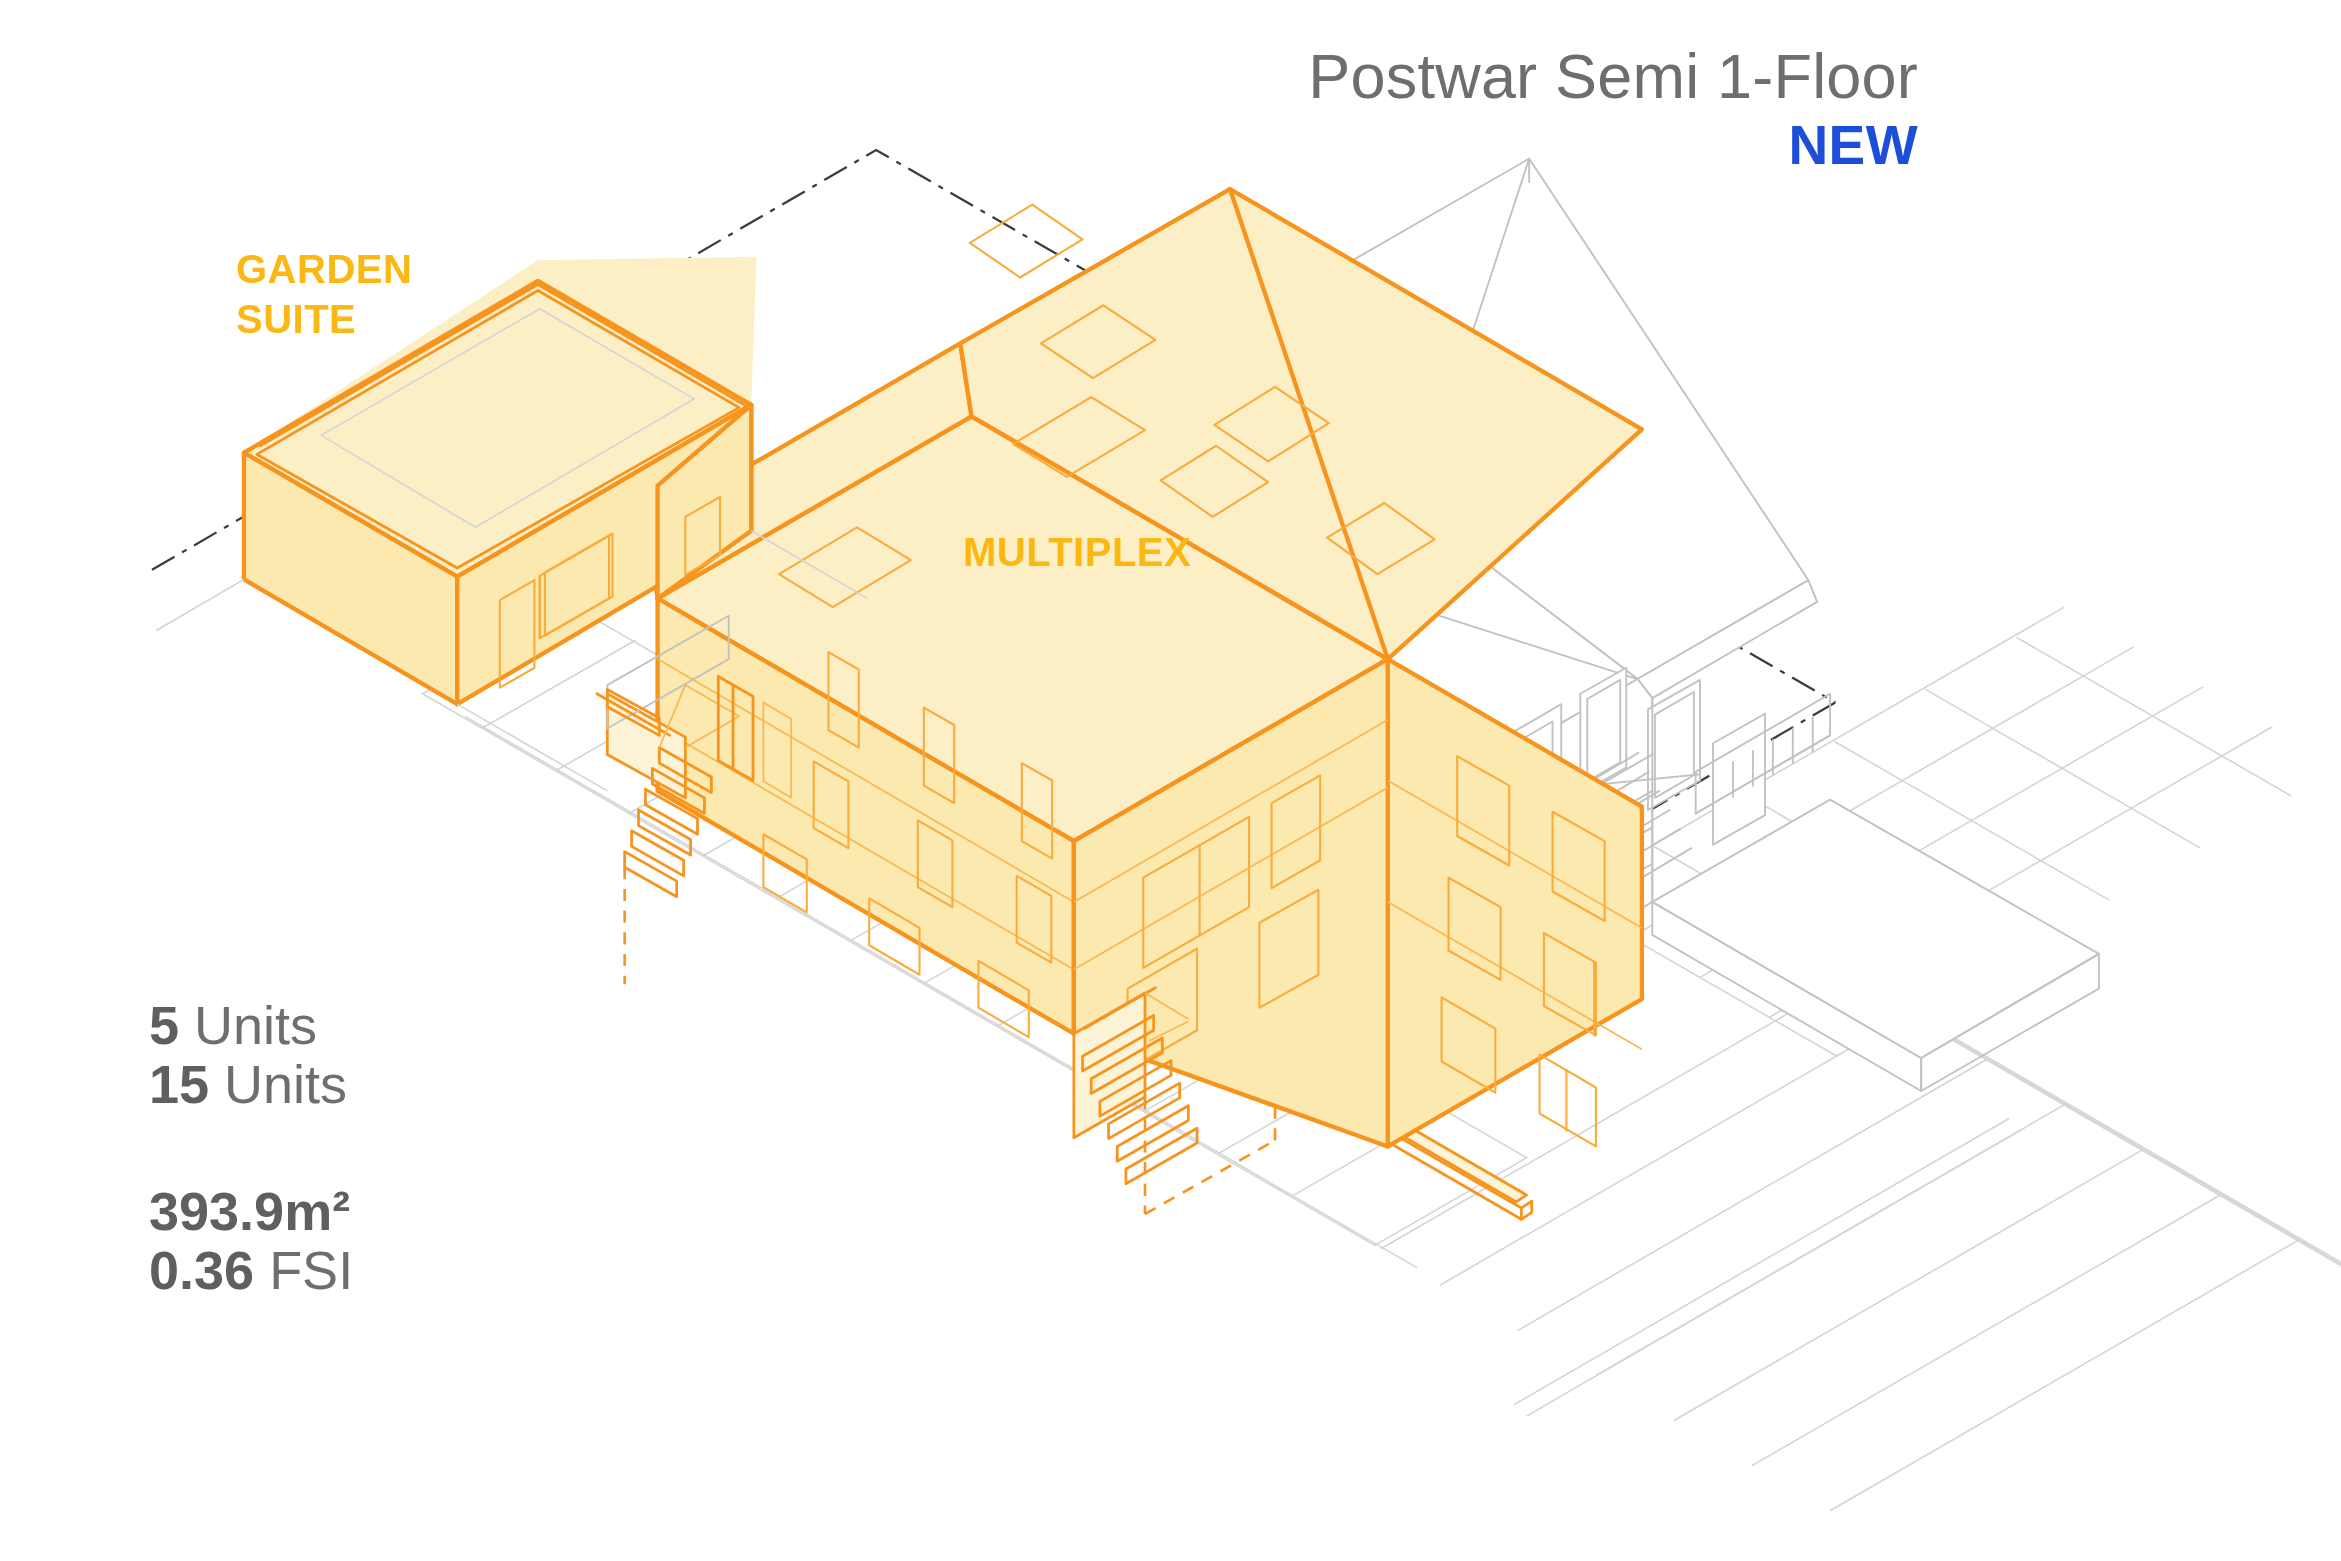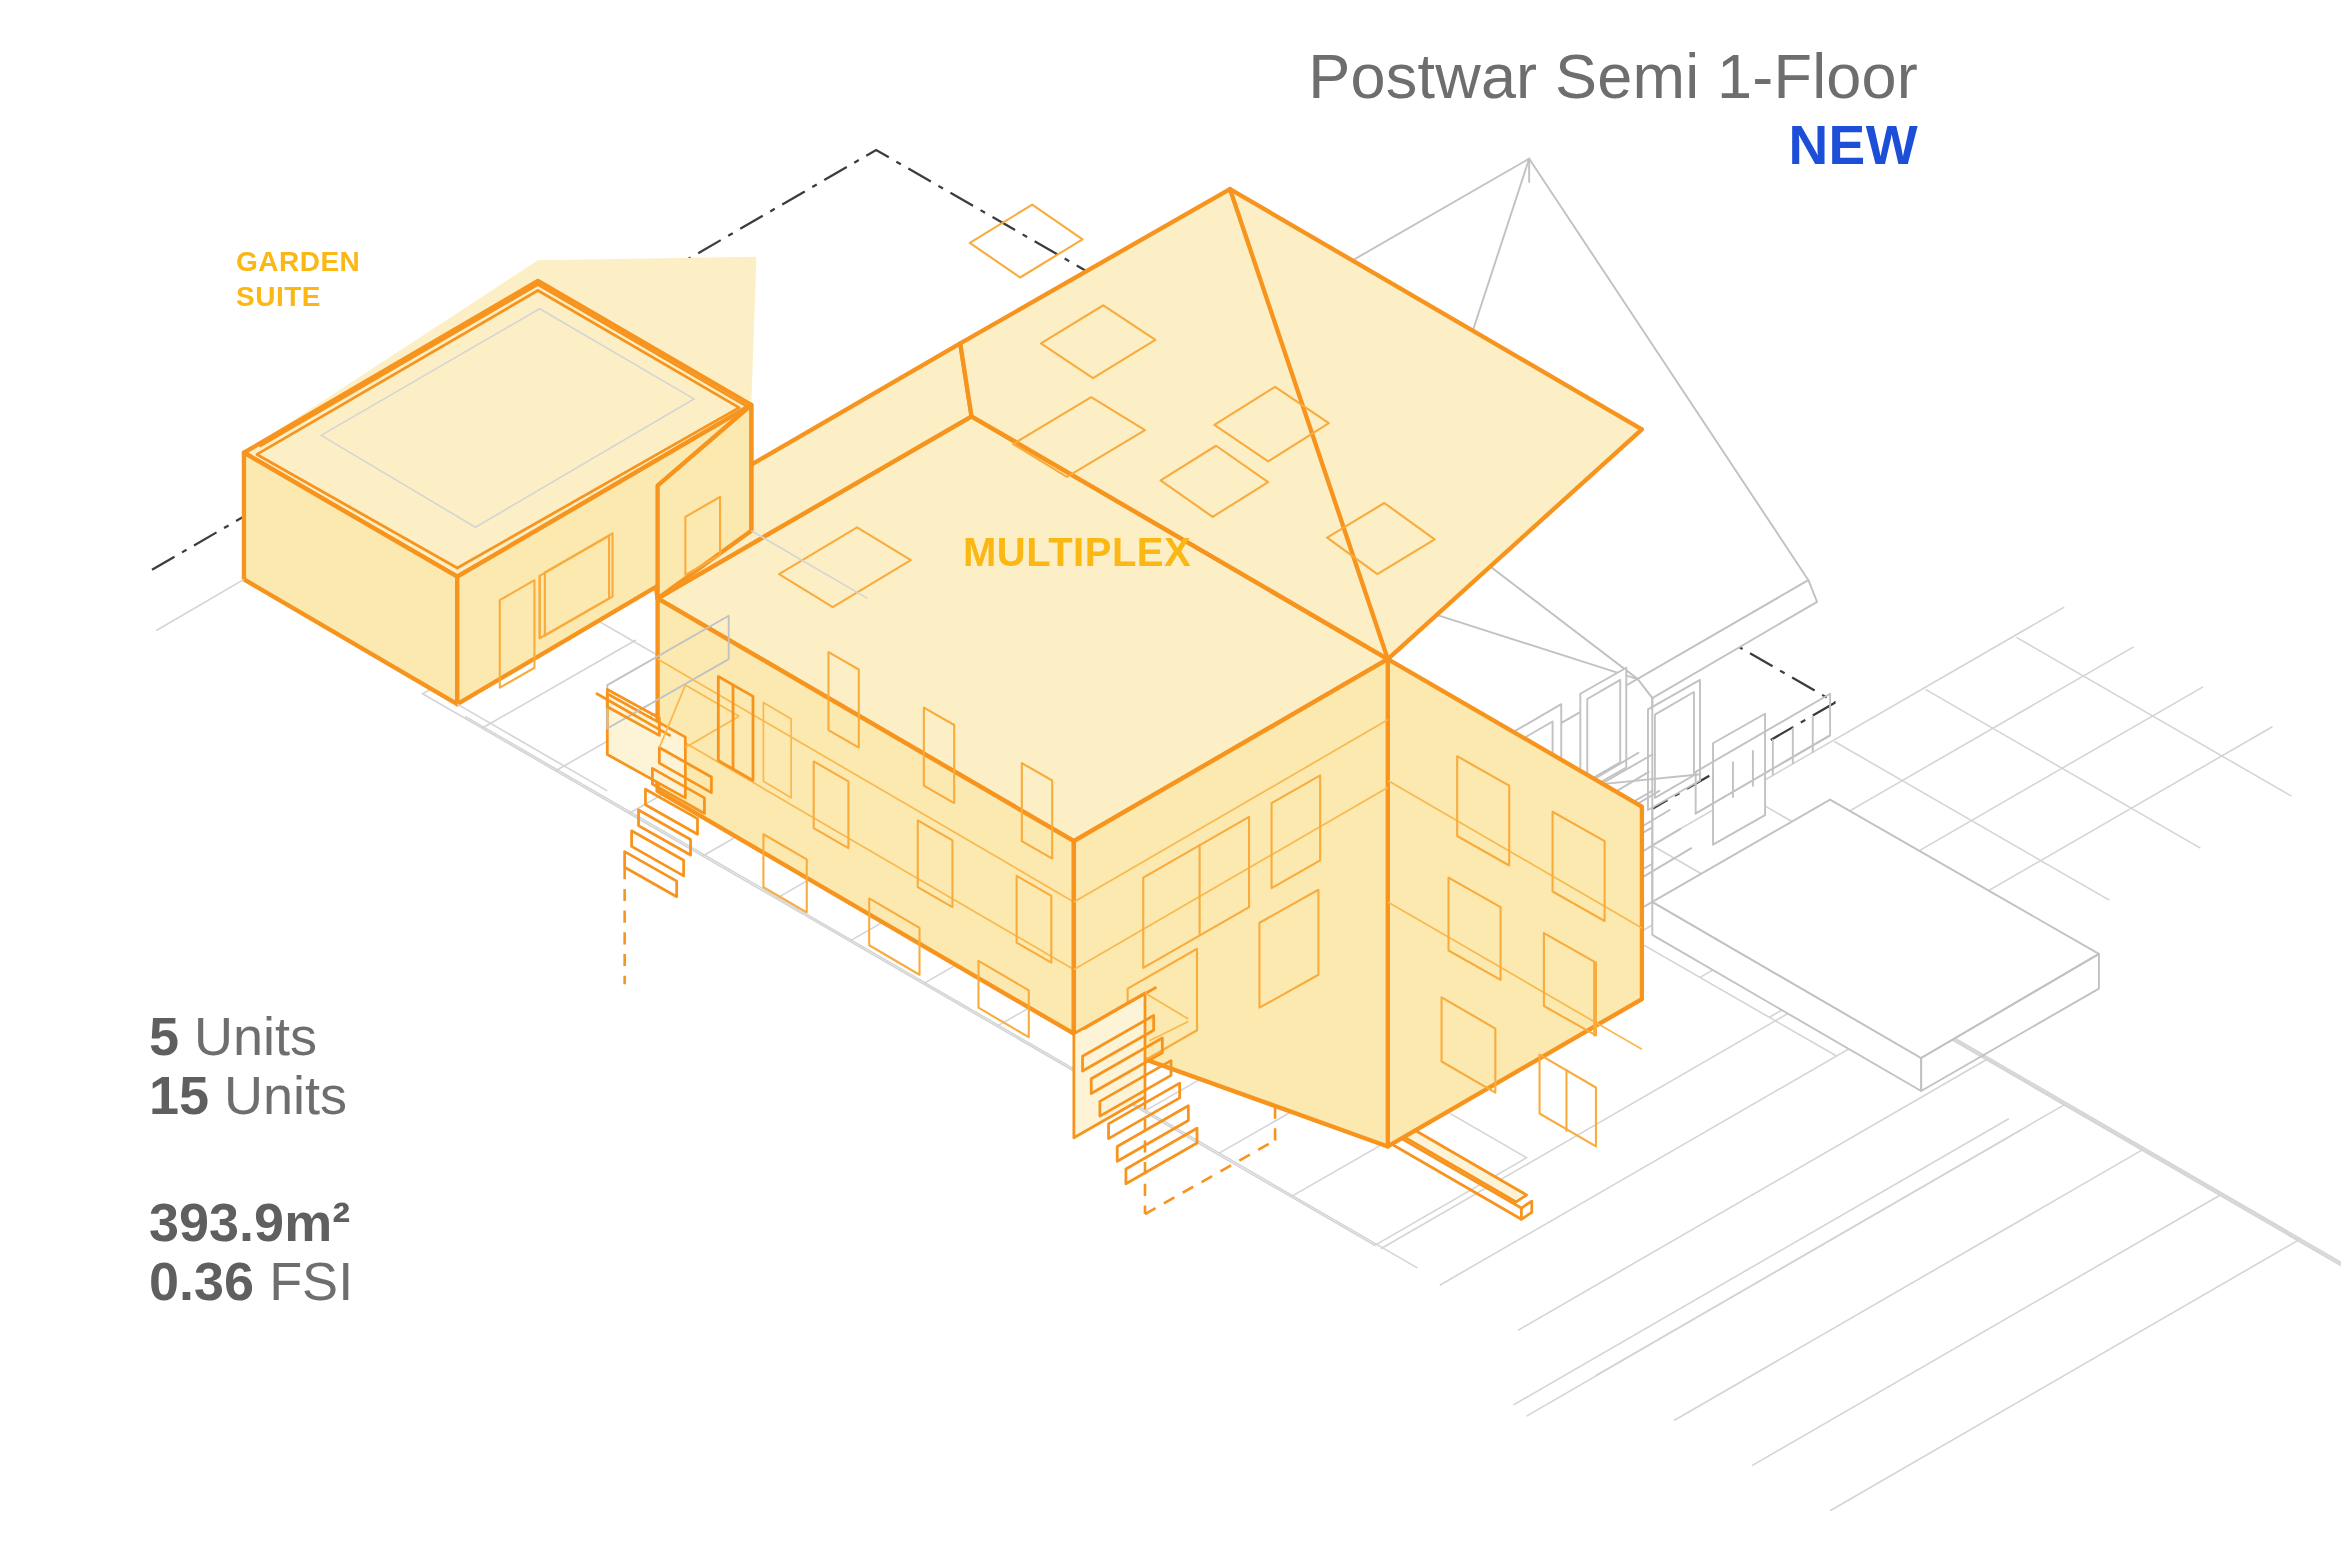--- a/index.html
+++ b/index.html
@@ -8,27 +8,27 @@
 
   #stage{position:absolute;inset:0;width:1980px;height:1561px;}
 
   svg#drawing{position:absolute;left:0;top:0;width:2342px;height:1561px;}
 
   
   .title-block{position:absolute;right:62px;top:45px;text-align:right;}
   .title-line{font-size:63px;color:#6e6e6e;font-weight:400;letter-spacing:0.2px;line-height:1.0;white-space:nowrap;}
   .badge-line{font-size:55px;color:#1d4ed8;font-weight:700;letter-spacing:0.4px;line-height:1.35;}
 
-  .stats{position:absolute;left:149px;top:996px;color:#6e6e6e;margin-top:11px;}
+  .stats{position:absolute;left:149px;top:996px;color:#6e6e6e;}
   .stat-row{font-size:54px;line-height:1.09;white-space:nowrap;font-weight:400;}
   .stat-row .num{font-weight:700;color:#5f5f5f;}
   .stats-gap{height:68px;}
 
   .lbl{position:absolute;font-weight:700;letter-spacing:0.5px;color:#fbb713;}
-  .lbl-garden{left:236px;top:244px;font-size:28px;line-height:1.26;}
+  .lbl-garden{left:236px;top:244px;font-size:40px;line-height:1.26;}
   .lbl-multiplex{left:963px;top:530px;font-size:40px;}
 </style>
 </head>
 <body>
 
 <div id="stage">
 
   <svg id="drawing" viewBox="0 0 2700 1800">
     <defs>
       <style>

